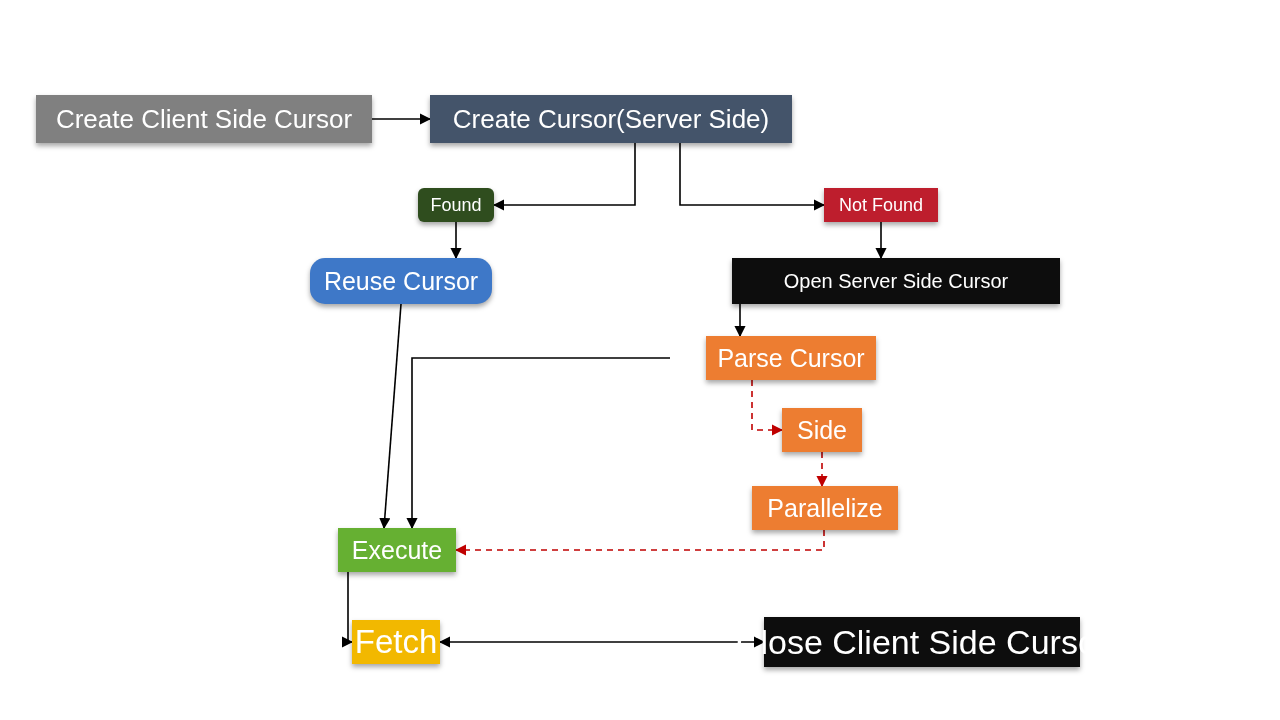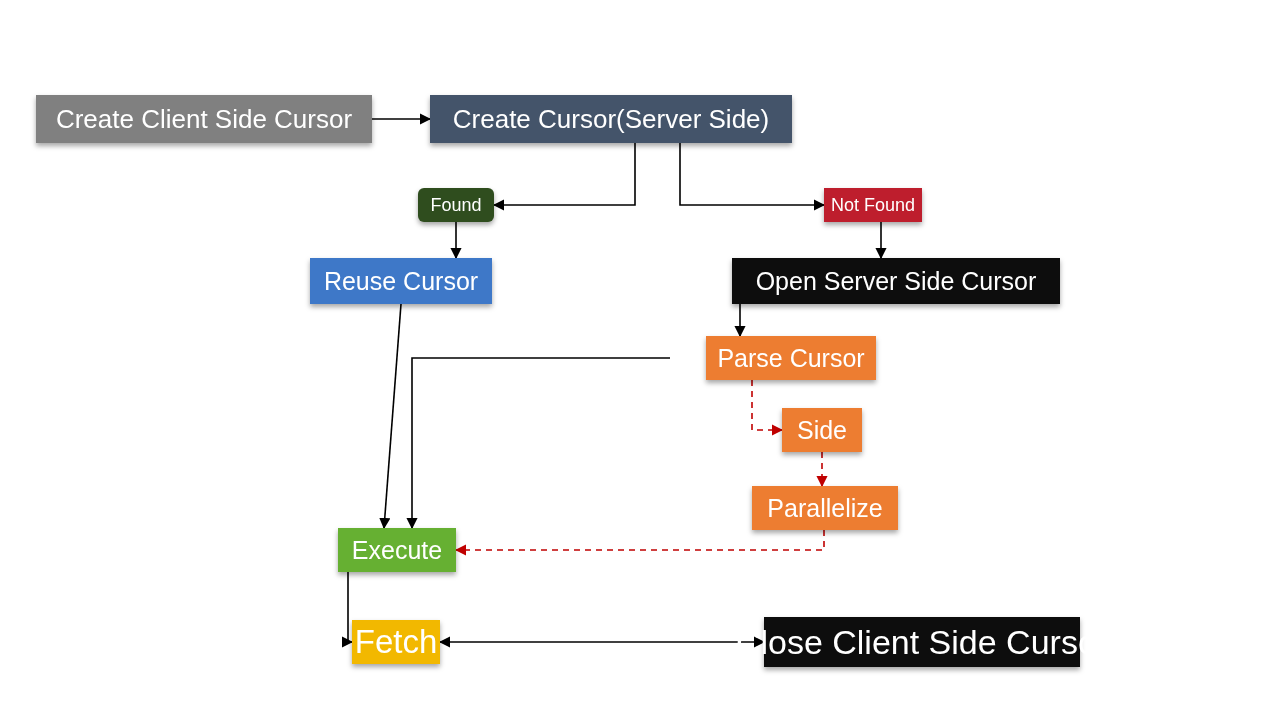--- a/index.html
+++ b/index.html
@@ -68,27 +68,27 @@
   <div id="node-layer">
       <div class="node" style="left: 36px; top: 95px; width: 336px; height: 48px; background: rgb(128, 128, 128); font-size: 26px;">
         <span>Create Client Side Cursor</span>
       </div>
       <div class="node" style="left: 430px; top: 95px; width: 362px; height: 48px; background: rgb(68, 84, 106); font-size: 26px;">
         <span>Create Cursor(Server Side)</span>
       </div>
       <div class="node" style="left: 418px; top: 188px; width: 76px; height: 34px; background: rgb(47, 77, 30); font-size: 18px; border-radius: 6px;">
         <span>Found</span>
       </div>
-      <div class="node" style="left: 824px; top: 188px; width: 98px; height: 34px; background: rgb(190, 30, 45); font-size: 18px;">
+      <div class="node" style="left: 824px; top: 188px; width: 114px; height: 34px; background: rgb(190, 30, 45); font-size: 18px;">
         <span>Not Found</span>
       </div>
-      <div class="node" style="left: 310px; top: 258px; width: 182px; height: 46px; background: rgb(62, 120, 200); font-size: 25px;">
+      <div class="node" style="left: 310px; top: 258px; width: 182px; height: 46px; background: rgb(62, 120, 200); font-size: 25px; border-radius: 15px;">
         <span>Reuse Cursor</span>
       </div>
-      <div class="node" style="left: 732px; top: 258px; width: 328px; height: 46px; background: rgb(13, 13, 13); font-size: 25px;">
+      <div class="node" style="left: 732px; top: 258px; width: 328px; height: 46px; background: rgb(13, 13, 13); font-size: 20px;">
         <span>Open Server Side Cursor</span>
       </div>
       <div class="node" style="left: 706px; top: 336px; width: 170px; height: 44px; background: rgb(237, 125, 49); font-size: 25px;">
         <span>Parse Cursor</span>
       </div>
       <div class="node" style="left: 782px; top: 408px; width: 80px; height: 44px; background: rgb(237, 125, 49); font-size: 25px;">
         <span>Side</span>
       </div>
       <div class="node" style="left: 752px; top: 486px; width: 146px; height: 44px; background: rgb(237, 125, 49); font-size: 25px;">
         <span>Parallelize</span>

